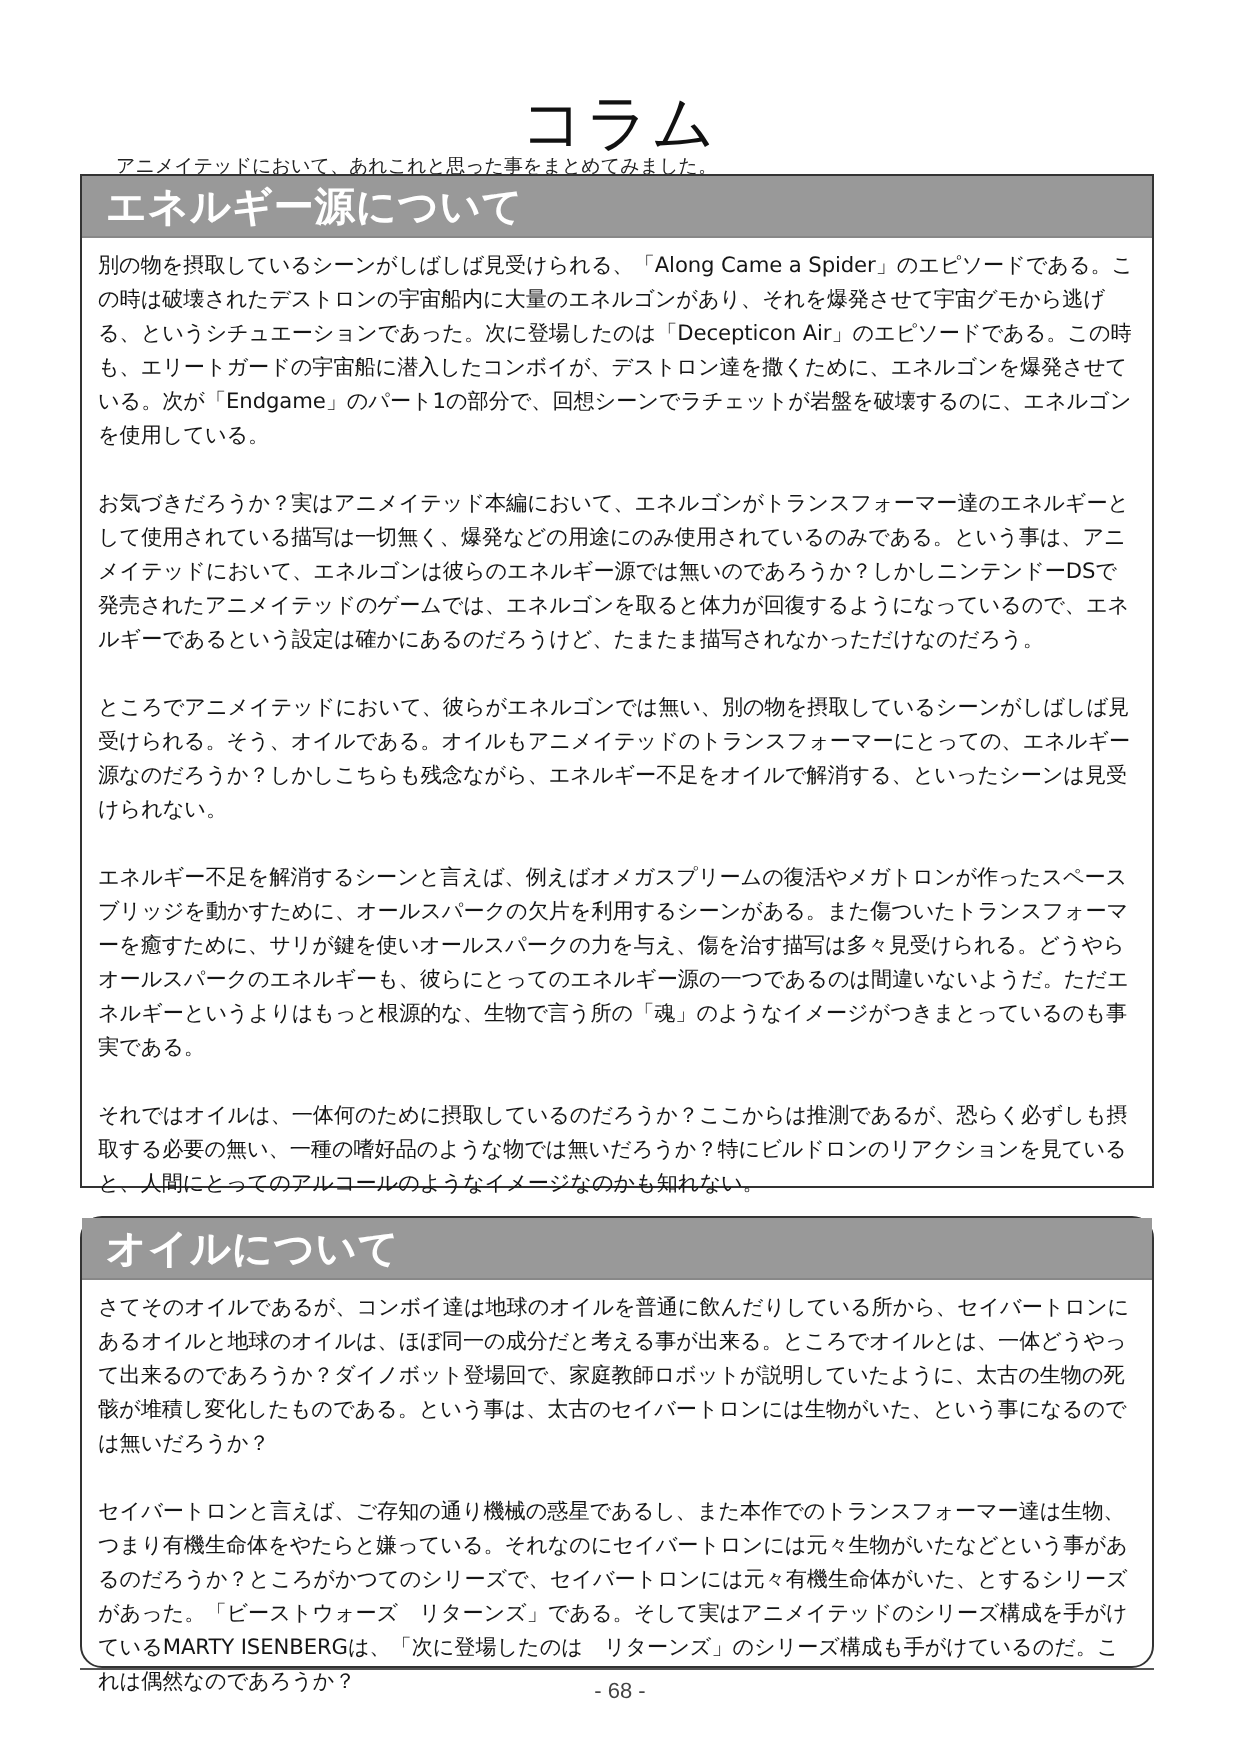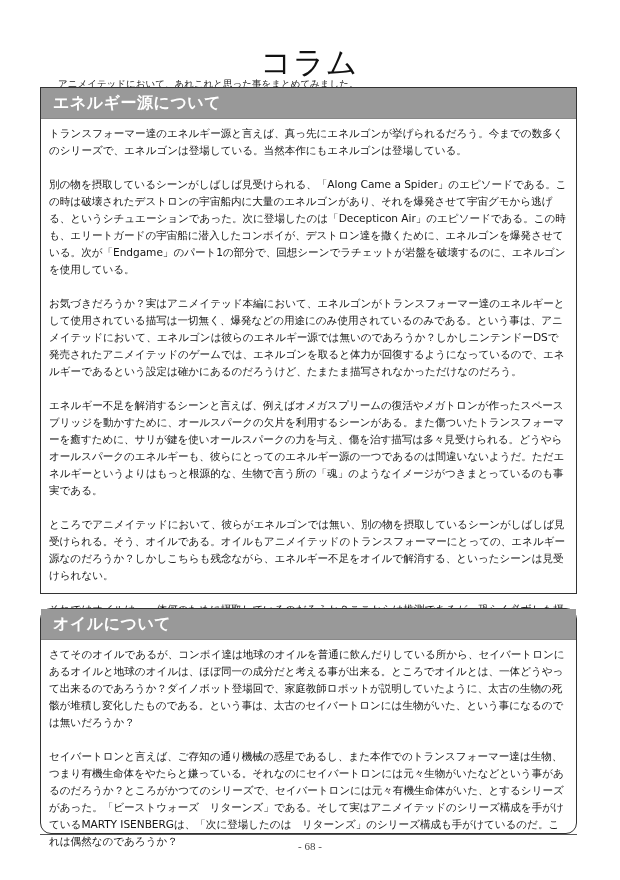--- a/index.html
+++ b/index.html
@@ -7,44 +7,43 @@
     width: 620px; height: 880px; background: #ffffff; position: relative; overflow: hidden;
     font-family: "DejaVu Sans", "Liberation Sans", sans-serif; color: #111;
   }
   .page-header { position: absolute; left: 48px; top: 46px; display: flex; align-items: flex-end; flex-direction: column; }
   .page-title { font-size: 31px; line-height: 32px; font-weight: normal; letter-spacing: 1px; color: #111; }
   .page-subtitle { font-size: 9.5px; line-height: 12px; margin-left: 10px; margin-bottom: 2px; color: #222; }
   .section { position: absolute; left: 40px; width: 537px; border: 1px solid #333; background: #fff; box-sizing: border-box; }
   .section-1 { top: 87px; height: 507px; }
   .section-2 { top: 608px; height: 226px; border-radius: 11px; }
   .section-header { background: #999999; height: 30px; border-bottom: 1px solid #888; }
-  .section-title { color: #ffffff; font-size: 16px; font-weight: bold; line-height: 30px; padding-left: 12px; letter-spacing: 0.5px; }
+  .section-title { color: #ffffff; font-size: 20px; font-weight: bold; line-height: 30px; padding-left: 12px; letter-spacing: 0.5px; }
   .section-body { padding: 6px 8px 0 8px; }
   .para { font-size: 10.6px; line-height: 17px; margin: 0 0 17px 0; color: #151515; letter-spacing: -0.05px; }
   .footer-line { position: absolute; left: 40px; width: 537px; top: 834px; border-top: 1px solid #555; }
-  .page-number { position: absolute; left: 0; width: 620px; top: 840px; text-align: center; font-size: 11px; color: #444; font-family: Liberation Serif, serif; }
+  .page-number { position: absolute; left: 0; width: 620px; top: 840px; text-align: center; font-size: 11px; color: #444; font-family: Liberation Sans, sans-serif; }
 </style>
 </head>
 <body>
 
 <div class="page-header">
   <span class="page-title">コラム</span>
   <span class="page-subtitle">アニメイテッドにおいて、あれこれと思った事をまとめてみました。</span>
 </div>
 
 <div class="section section-1">
   <div class="section-header">
     <div class="section-title">エネルギー源について</div>
   </div>
   <div class="section-body">
-    <p class="para">トランスフォーマー達のエネルギー源と言えば、真っ先にエネルゴンが挙げられるだろう。今までの数多くのシリーズで、エネルゴンは登場している。当然本作にもエネルゴンは登場している。</p>
     <p class="para">別の物を摂取しているシーンがしばしば見受けられる、「Along Came a Spider」のエピソードである。この時は破壊されたデストロンの宇宙船内に大量のエネルゴンがあり、それを爆発させて宇宙グモから逃げる、というシチュエーションであった。次に登場したのは「Decepticon Air」のエピソードである。この時も、エリートガードの宇宙船に潜入したコンボイが、デストロン達を撒くために、エネルゴンを爆発させている。次が「Endgame」のパート1の部分で、回想シーンでラチェットが岩盤を破壊するのに、エネルゴンを使用している。</p>
     <p class="para">お気づきだろうか？実はアニメイテッド本編において、エネルゴンがトランスフォーマー達のエネルギーとして使用されている描写は一切無く、爆発などの用途にのみ使用されているのみである。という事は、アニメイテッドにおいて、エネルゴンは彼らのエネルギー源では無いのであろうか？しかしニンテンドーDSで発売されたアニメイテッドのゲームでは、エネルゴンを取ると体力が回復するようになっているので、エネルギーであるという設定は確かにあるのだろうけど、たまたま描写されなかっただけなのだろう。</p>
+    <p class="para">ところでアニメイテッドにおいて、彼らがエネルゴンでは無い、別の物を摂取しているシーンがしばしば見受けられる。そう、オイルである。オイルもアニメイテッドのトランスフォーマーにとっての、エネルギー源なのだろうか？しかしこちらも残念ながら、エネルギー不足をオイルで解消する、といったシーンは見受けられない。</p>
     <p class="para">エネルギー不足を解消するシーンと言えば、例えばオメガスプリームの復活やメガトロンが作ったスペースブリッジを動かすために、オールスパークの欠片を利用するシーンがある。また傷ついたトランスフォーマーを癒すために、サリが鍵を使いオールスパークの力を与え、傷を治す描写は多々見受けられる。どうやらオールスパークのエネルギーも、彼らにとってのエネルギー源の一つであるのは間違いないようだ。ただエネルギーというよりはもっと根源的な、生物で言う所の「魂」のようなイメージがつきまとっているのも事実である。</p>
-    <p class="para">ところでアニメイテッドにおいて、彼らがエネルゴンでは無い、別の物を摂取しているシーンがしばしば見受けられる。そう、オイルである。オイルもアニメイテッドのトランスフォーマーにとっての、エネルギー源なのだろうか？しかしこちらも残念ながら、エネルギー不足をオイルで解消する、といったシーンは見受けられない。</p>
     <p class="para">それではオイルは、一体何のために摂取しているのだろうか？ここからは推測であるが、恐らく必ずしも摂取する必要の無い、一種の嗜好品のような物では無いだろうか？特にビルドロンのリアクションを見ていると、人間にとってのアルコールのようなイメージなのかも知れない。</p>
   </div>
 </div>
 
 <div class="section section-2">
   <div class="section-header">
     <div class="section-title">オイルについて</div>
   </div>
   <div class="section-body">
     <p class="para">さてそのオイルであるが、コンボイ達は地球のオイルを普通に飲んだりしている所から、セイバートロンにあるオイルと地球のオイルは、ほぼ同一の成分だと考える事が出来る。ところでオイルとは、一体どうやって出来るのであろうか？ダイノボット登場回で、家庭教師ロボットが説明していたように、太古の生物の死骸が堆積し変化したものである。という事は、太古のセイバートロンには生物がいた、という事になるのでは無いだろうか？</p>

